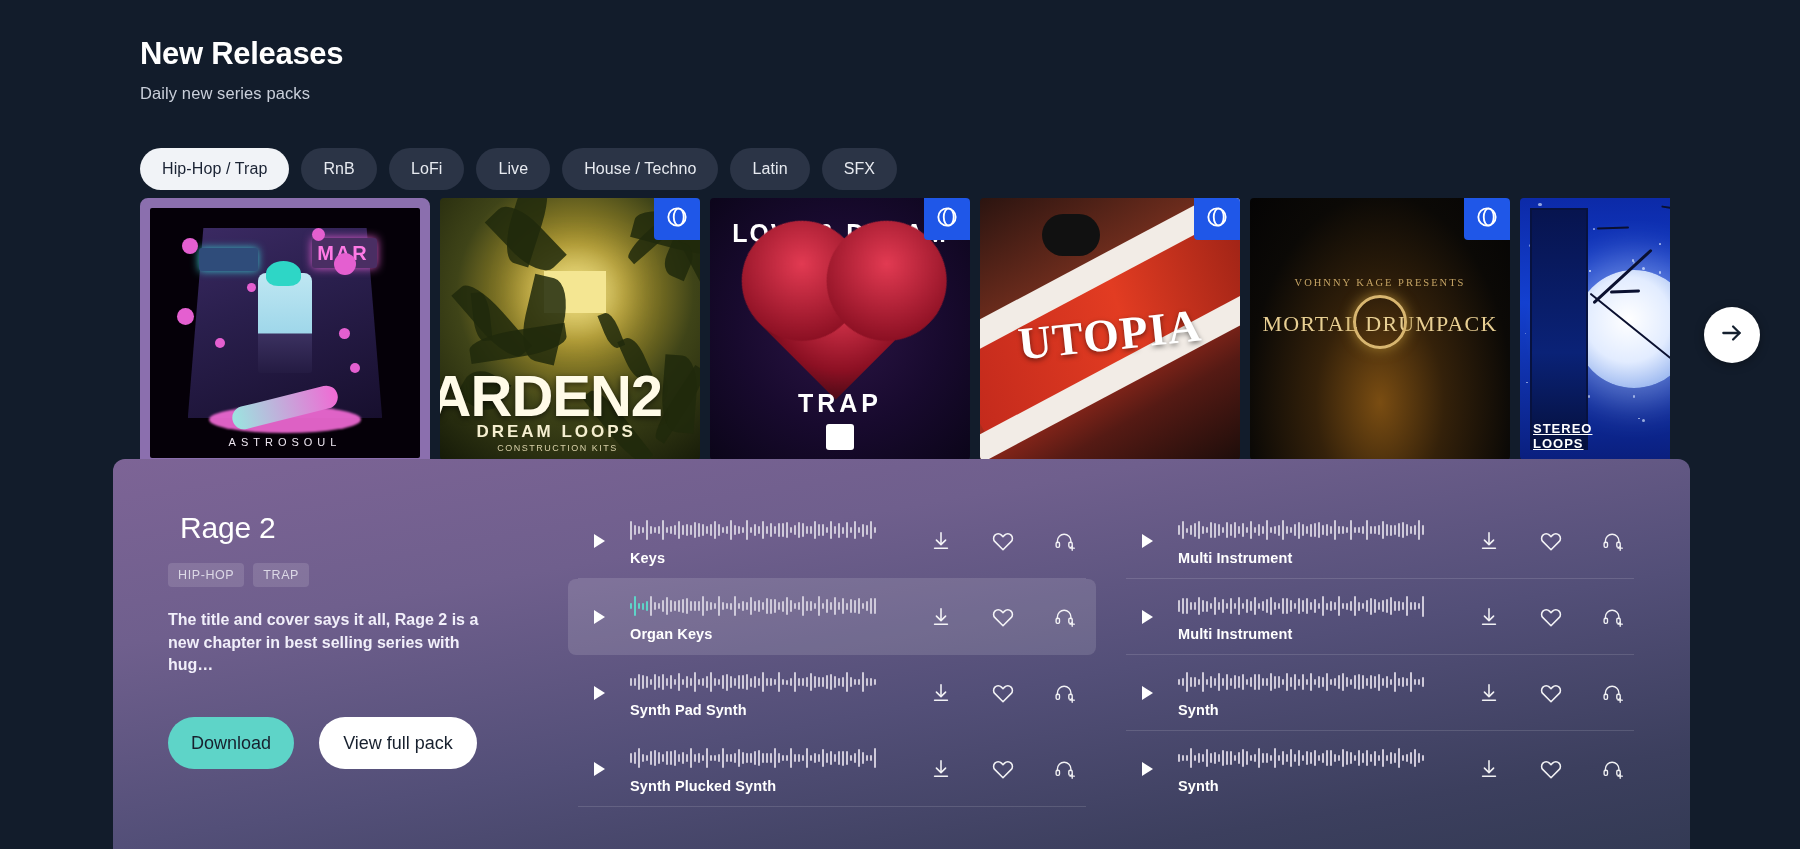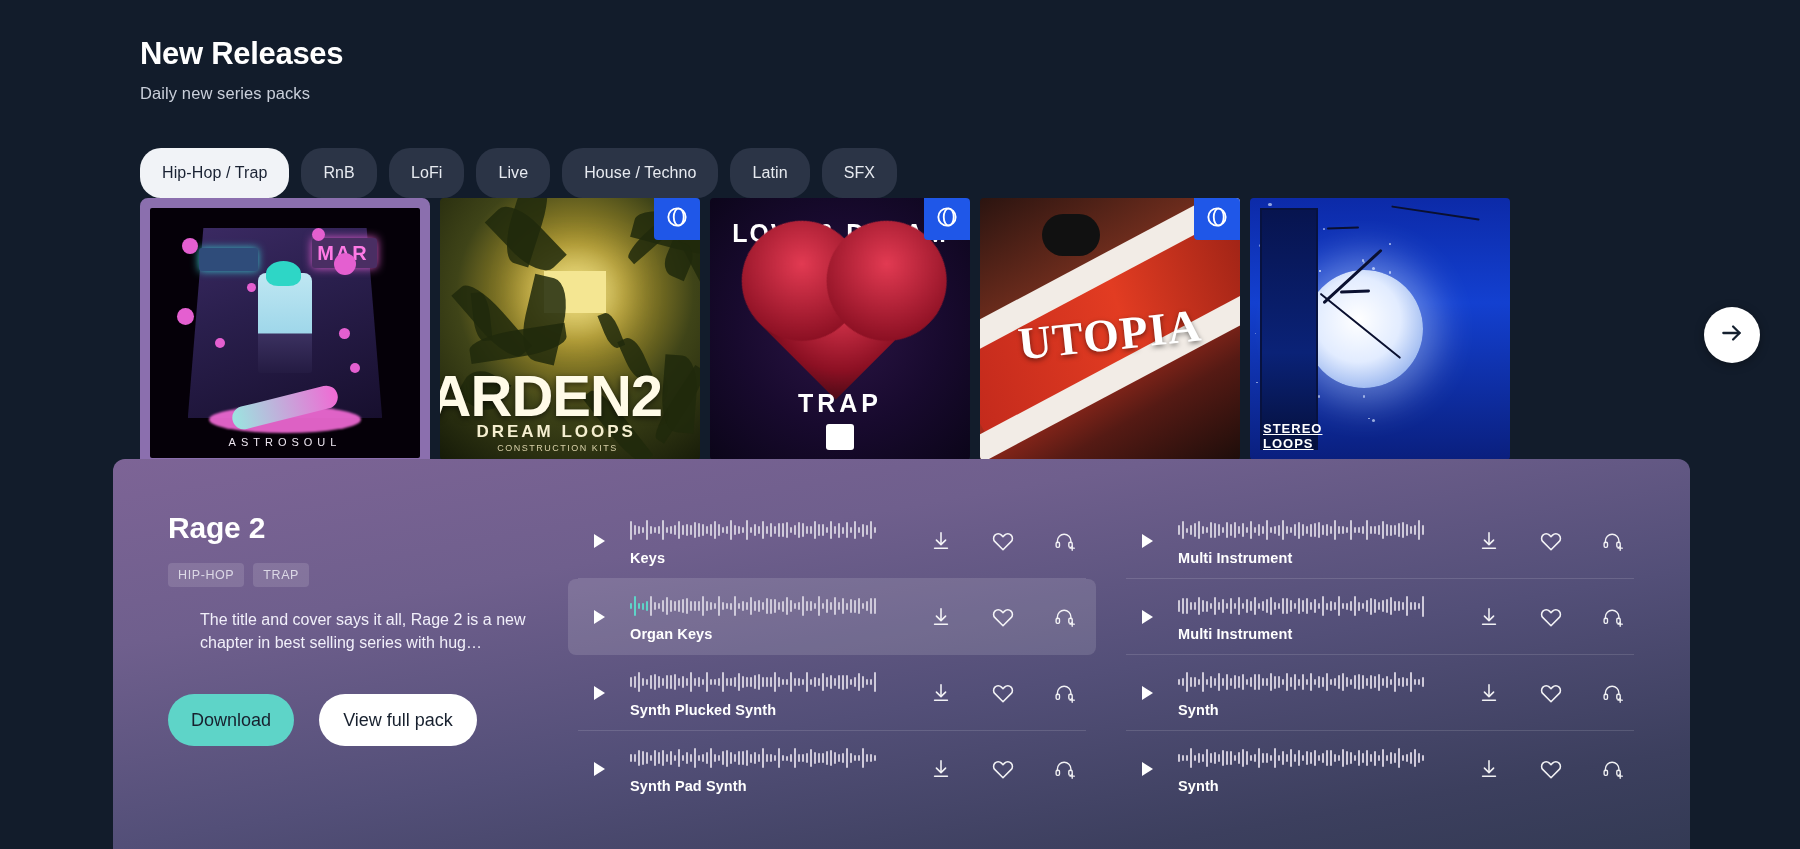--- a/index.html
+++ b/index.html
@@ -17,21 +17,21 @@
   .page-title {
     font-size: 31px; font-weight: bold; color: #ffffff; letter-spacing: -0.3px;
   }
   .page-subtitle {
     margin-top: 12px; font-size: 16.5px; color: #c9cfda; letter-spacing: 0.1px;
   }
 
   
   .chips { position: absolute; left: 140px; top: 148px; display: flex; gap: 12px; align-items: center; }
   .chip {
-    height: 50px; border-radius: 21px; display: flex; align-items: center;
+    height: 42px; border-radius: 21px; display: flex; align-items: center;
     padding: 0 22px; font-size: 16px; color: #e7eaf0; background: #2b3446;
     white-space: nowrap; cursor: pointer; letter-spacing: 0.1px;
   }
   .chip.active { background: #f1f3f7; color: #1a2233; }
 
   
   .carousel {
     position: absolute; left: 140px; top: 198px; width: 1530px; height: 270px;
     display: flex; gap: 10px; overflow: hidden;
   }
@@ -66,30 +66,30 @@
   
   .panel {
     position: absolute; left: 113px; top: 459px; width: 1577px; height: 390px;
     border-radius: 12px 12px 0 0;
     background: linear-gradient(170deg, #7d6496 0%, #6f5f8d 28%, #534f78 58%, #3c3f5e 85%, #333a54 100%);
     overflow: hidden;
   }
   .panel-inner { display: flex; height: 100%; padding: 40px 46px 0 55px; }
 
   .pack-info { width: 400px; flex: 0 0 400px; padding-top: 12px; }
-  .pack-title { font-size: 30px; font-weight: bold; color: #fff; letter-spacing: -0.2px; }
+  .pack-title { font-size: 30px; font-weight: normal; color: #fff; letter-spacing: -0.2px; margin-left: 12px; }
   .pack-meta { margin-top: 22px; font-size: 16px; color: #e6e4ee; }
   .tag-row { margin-top: 18px; display: flex; gap: 9px; }
   .tag {
     background: rgba(255,255,255,.13); color: #dcd9e6; font-size: 12.5px;
     letter-spacing: .6px; padding: 5px 10px; border-radius: 4px;
   }
   .pack-desc {
     margin-top: 22px; font-size: 16px; line-height: 1.42; color: #f1effa;
-    max-width: 340px; font-weight: 400; margin-left: 32px;
+    max-width: 340px; font-weight: 700;
   }
   .btn-row { margin-top: 40px; display: flex; gap: 25px; }
   .btn {
     height: 52px; border-radius: 26px; display: flex; align-items: center;
     justify-content: center; font-size: 18px; cursor: pointer; border: none;
     font-family: "Liberation Sans", sans-serif;
   }
   .btn-primary { background: #5ed4c8; color: #17202e; width: 126px; }
   .btn-secondary { background: #ffffff; color: #17202e; width: 158px; }
 
@@ -403,20 +403,35 @@
         </div>
         <div class="badge">
           <span><svg viewBox="0 0 24 24" fill="none" stroke="#ffffff" stroke-width="1.7">
               <circle cx="12" cy="12" r="8"></circle>
               <ellipse cx="13.6" cy="12" rx="4.6" ry="8"></ellipse>
             </svg></span>
         </div>
       </div>
       <div class="card">
         <div class="art">
+          <div class="cv cv-mortal">
+            <div class="mt-pres">VOHNNY KAGE PRESENTS</div>
+            <div class="mt-title">MORTAL  DRUMPACK</div>
+            <div class="mt-ring"></div>
+          </div>
+        </div>
+        <div class="badge">
+          <span><svg viewBox="0 0 24 24" fill="none" stroke="#ffffff" stroke-width="1.7">
+              <circle cx="12" cy="12" r="8"></circle>
+              <ellipse cx="13.6" cy="12" rx="4.6" ry="8"></ellipse>
+            </svg></span>
+        </div>
+      </div>
+      <div class="card">
+        <div class="art">
           <div class="cv cv-moon">
             <i class="star" style="left:19.207737472534063%;top:11.38570297654951%;width:3.535121993867688px;height:3.535121993867688px;opacity:0.4087606957793468"></i>
             <i class="star" style="left:55.91675844654674%;top:65.83556100992428%;width:1.4806162856708398px;height:1.4806162856708398px;opacity:0.9301000096081224"></i>
             <i class="star" style="left:17.745832086307928%;top:91.57083272421733%;width:3.051116876384913px;height:3.051116876384913px;opacity:0.3650487226594123"></i>
             <i class="star" style="left:9.401711324695498%;top:74.23794747936336%;width:1.70413198869137px;height:1.70413198869137px;opacity:0.8132579777141018"></i>
             <i class="star" style="left:25.998719582450576%;top:75.31400099163875%;width:2.7429574926640274px;height:2.7429574926640274px;opacity:0.6215043657663045"></i>
             <i class="star" style="left:7.061467075604014%;top:1.8481011970334293%;width:3.2838440850369808px;height:3.2838440850369808px;opacity:0.6421442575767458"></i>
             <i class="star" style="left:2.407795625505969%;top:70.19783541504876%;width:1.3315839364235216px;height:1.3315839364235216px;opacity:0.6394994133617729"></i>
             <i class="star" style="left:12.243099191022338%;top:43.52512927984935%;width:3.0074512367611077px;height:3.0074512367611077px;opacity:0.7007028776159132"></i>
             <i class="star" style="left:43.44069852260873%;top:24.140444228367414%;width:2.4466019374558527px;height:2.4466019374558527px;opacity:0.3847298472142029"></i>
@@ -674,20 +689,115 @@
                   <svg viewBox="0 0 26 24" fill="none" stroke="#ffffff" stroke-width="1.6" stroke-linecap="round" stroke-linejoin="round">
                     <path d="M4 14v-2a8 8 0 0 1 16 0v2"></path>
                     <rect x="2.5" y="13.5" width="4" height="6" rx="1.6"></rect>
                     <rect x="17.5" y="13.5" width="4" height="6" rx="1.6"></rect>
                     <line x1="21.5" y1="18" x2="21.5" y2="23"></line>
                     <line x1="19" y1="20.5" x2="24" y2="20.5"></line>
                   </svg>
                 </span>
               </div>
             </div>
+            <div class="track-row no-divider">
+              <div class="play-btn">
+                <span class="play-tri"></span>
+              </div>
+              <div class="track-body">
+                <div class="wave">
+                  <span class="" style="height:8.0px"></span>
+                  <span class="" style="height:7.1px"></span>
+                  <span class="" style="height:16.0px"></span>
+                  <span class="" style="height:14.9px"></span>
+                  <span class="" style="height:11.9px"></span>
+                  <span class="" style="height:5.8px"></span>
+                  <span class="" style="height:16.3px"></span>
+                  <span class="" style="height:11.2px"></span>
+                  <span class="" style="height:15.7px"></span>
+                  <span class="" style="height:7.3px"></span>
+                  <span class="" style="height:14.8px"></span>
+                  <span class="" style="height:6.7px"></span>
+                  <span class="" style="height:18.5px"></span>
+                  <span class="" style="height:6.9px"></span>
+                  <span class="" style="height:11.9px"></span>
+                  <span class="" style="height:7.6px"></span>
+                  <span class="" style="height:19.8px"></span>
+                  <span class="" style="height:5.2px"></span>
+                  <span class="" style="height:8.3px"></span>
+                  <span class="" style="height:11.1px"></span>
+                  <span class="" style="height:19.3px"></span>
+                  <span class="" style="height:8.6px"></span>
+                  <span class="" style="height:5.3px"></span>
+                  <span class="" style="height:13.1px"></span>
+                  <span class="" style="height:17.0px"></span>
+                  <span class="" style="height:12.7px"></span>
+                  <span class="" style="height:7.9px"></span>
+                  <span class="" style="height:13.2px"></span>
+                  <span class="" style="height:13.2px"></span>
+                  <span class="" style="height:16.6px"></span>
+                  <span class="" style="height:9.0px"></span>
+                  <span class="" style="height:11.6px"></span>
+                  <span class="" style="height:8.9px"></span>
+                  <span class="" style="height:19.6px"></span>
+                  <span class="" style="height:8.2px"></span>
+                  <span class="" style="height:8.6px"></span>
+                  <span class="" style="height:5.4px"></span>
+                  <span class="" style="height:20.9px"></span>
+                  <span class="" style="height:5.8px"></span>
+                  <span class="" style="height:5.0px"></span>
+                  <span class="" style="height:8.6px"></span>
+                  <span class="" style="height:20.3px"></span>
+                  <span class="" style="height:8.0px"></span>
+                  <span class="" style="height:8.3px"></span>
+                  <span class="" style="height:10.3px"></span>
+                  <span class="" style="height:18.0px"></span>
+                  <span class="" style="height:12.3px"></span>
+                  <span class="" style="height:10.7px"></span>
+                  <span class="" style="height:10.2px"></span>
+                  <span class="" style="height:14.4px"></span>
+                  <span class="" style="height:16.4px"></span>
+                  <span class="" style="height:11.5px"></span>
+                  <span class="" style="height:8.3px"></span>
+                  <span class="" style="height:10.1px"></span>
+                  <span class="" style="height:19.3px"></span>
+                  <span class="" style="height:10.5px"></span>
+                  <span class="" style="height:5.2px"></span>
+                  <span class="" style="height:6.1px"></span>
+                  <span class="" style="height:20.7px"></span>
+                  <span class="" style="height:7.7px"></span>
+                  <span class="" style="height:8.4px"></span>
+                  <span class="" style="height:6.8px"></span>
+                </div>
+                <div class="track-name">Synth Pad  Synth</div>
+              </div>
+              <div class="track-actions">
+                <span class="act">
+                  <svg viewBox="0 0 24 24" fill="none" stroke="#ffffff" stroke-width="1.7" stroke-linecap="round" stroke-linejoin="round">
+                    <line x1="12" y1="3" x2="12" y2="15"></line>
+                    <polyline points="7 11 12 16 17 11"></polyline>
+                    <line x1="5" y1="20" x2="19" y2="20"></line>
+                  </svg>
+                </span>
+                <span class="act">
+                  <svg viewBox="0 0 24 24" fill="none" stroke="#ffffff" stroke-width="1.7" stroke-linecap="round" stroke-linejoin="round">
+                    <path d="M20.8 5.6a5 5 0 0 0-7.1 0L12 7.3l-1.7-1.7a5 5 0 1 0-7.1 7.1L12 21.5l8.8-8.8a5 5 0 0 0 0-7.1z"></path>
+                  </svg>
+                </span>
+                <span class="act">
+                  <svg viewBox="0 0 26 24" fill="none" stroke="#ffffff" stroke-width="1.6" stroke-linecap="round" stroke-linejoin="round">
+                    <path d="M4 14v-2a8 8 0 0 1 16 0v2"></path>
+                    <rect x="2.5" y="13.5" width="4" height="6" rx="1.6"></rect>
+                    <rect x="17.5" y="13.5" width="4" height="6" rx="1.6"></rect>
+                    <line x1="21.5" y1="18" x2="21.5" y2="23"></line>
+                    <line x1="19" y1="20.5" x2="24" y2="20.5"></line>
+                  </svg>
+                </span>
+              </div>
+            </div>
             <div class="track-row">
               <div class="play-btn">
                 <span class="play-tri"></span>
               </div>
               <div class="track-body">
                 <div class="wave">
                   <span class="" style="height:9.2px"></span>
                   <span class="" style="height:11.4px"></span>
                   <span class="" style="height:19.1px"></span>
                   <span class="" style="height:8.3px"></span>
@@ -770,115 +880,20 @@
                     <path d="M4 14v-2a8 8 0 0 1 16 0v2"></path>
                     <rect x="2.5" y="13.5" width="4" height="6" rx="1.6"></rect>
                     <rect x="17.5" y="13.5" width="4" height="6" rx="1.6"></rect>
                     <line x1="21.5" y1="18" x2="21.5" y2="23"></line>
                     <line x1="19" y1="20.5" x2="24" y2="20.5"></line>
                   </svg>
                 </span>
               </div>
               <div class="divider"></div>
             </div>
-            <div class="track-row no-divider">
-              <div class="play-btn">
-                <span class="play-tri"></span>
-              </div>
-              <div class="track-body">
-                <div class="wave">
-                  <span class="" style="height:8.0px"></span>
-                  <span class="" style="height:7.1px"></span>
-                  <span class="" style="height:16.0px"></span>
-                  <span class="" style="height:14.9px"></span>
-                  <span class="" style="height:11.9px"></span>
-                  <span class="" style="height:5.8px"></span>
-                  <span class="" style="height:16.3px"></span>
-                  <span class="" style="height:11.2px"></span>
-                  <span class="" style="height:15.7px"></span>
-                  <span class="" style="height:7.3px"></span>
-                  <span class="" style="height:14.8px"></span>
-                  <span class="" style="height:6.7px"></span>
-                  <span class="" style="height:18.5px"></span>
-                  <span class="" style="height:6.9px"></span>
-                  <span class="" style="height:11.9px"></span>
-                  <span class="" style="height:7.6px"></span>
-                  <span class="" style="height:19.8px"></span>
-                  <span class="" style="height:5.2px"></span>
-                  <span class="" style="height:8.3px"></span>
-                  <span class="" style="height:11.1px"></span>
-                  <span class="" style="height:19.3px"></span>
-                  <span class="" style="height:8.6px"></span>
-                  <span class="" style="height:5.3px"></span>
-                  <span class="" style="height:13.1px"></span>
-                  <span class="" style="height:17.0px"></span>
-                  <span class="" style="height:12.7px"></span>
-                  <span class="" style="height:7.9px"></span>
-                  <span class="" style="height:13.2px"></span>
-                  <span class="" style="height:13.2px"></span>
-                  <span class="" style="height:16.6px"></span>
-                  <span class="" style="height:9.0px"></span>
-                  <span class="" style="height:11.6px"></span>
-                  <span class="" style="height:8.9px"></span>
-                  <span class="" style="height:19.6px"></span>
-                  <span class="" style="height:8.2px"></span>
-                  <span class="" style="height:8.6px"></span>
-                  <span class="" style="height:5.4px"></span>
-                  <span class="" style="height:20.9px"></span>
-                  <span class="" style="height:5.8px"></span>
-                  <span class="" style="height:5.0px"></span>
-                  <span class="" style="height:8.6px"></span>
-                  <span class="" style="height:20.3px"></span>
-                  <span class="" style="height:8.0px"></span>
-                  <span class="" style="height:8.3px"></span>
-                  <span class="" style="height:10.3px"></span>
-                  <span class="" style="height:18.0px"></span>
-                  <span class="" style="height:12.3px"></span>
-                  <span class="" style="height:10.7px"></span>
-                  <span class="" style="height:10.2px"></span>
-                  <span class="" style="height:14.4px"></span>
-                  <span class="" style="height:16.4px"></span>
-                  <span class="" style="height:11.5px"></span>
-                  <span class="" style="height:8.3px"></span>
-                  <span class="" style="height:10.1px"></span>
-                  <span class="" style="height:19.3px"></span>
-                  <span class="" style="height:10.5px"></span>
-                  <span class="" style="height:5.2px"></span>
-                  <span class="" style="height:6.1px"></span>
-                  <span class="" style="height:20.7px"></span>
-                  <span class="" style="height:7.7px"></span>
-                  <span class="" style="height:8.4px"></span>
-                  <span class="" style="height:6.8px"></span>
-                </div>
-                <div class="track-name">Synth Pad  Synth</div>
-              </div>
-              <div class="track-actions">
-                <span class="act">
-                  <svg viewBox="0 0 24 24" fill="none" stroke="#ffffff" stroke-width="1.7" stroke-linecap="round" stroke-linejoin="round">
-                    <line x1="12" y1="3" x2="12" y2="15"></line>
-                    <polyline points="7 11 12 16 17 11"></polyline>
-                    <line x1="5" y1="20" x2="19" y2="20"></line>
-                  </svg>
-                </span>
-                <span class="act">
-                  <svg viewBox="0 0 24 24" fill="none" stroke="#ffffff" stroke-width="1.7" stroke-linecap="round" stroke-linejoin="round">
-                    <path d="M20.8 5.6a5 5 0 0 0-7.1 0L12 7.3l-1.7-1.7a5 5 0 1 0-7.1 7.1L12 21.5l8.8-8.8a5 5 0 0 0 0-7.1z"></path>
-                  </svg>
-                </span>
-                <span class="act">
-                  <svg viewBox="0 0 26 24" fill="none" stroke="#ffffff" stroke-width="1.6" stroke-linecap="round" stroke-linejoin="round">
-                    <path d="M4 14v-2a8 8 0 0 1 16 0v2"></path>
-                    <rect x="2.5" y="13.5" width="4" height="6" rx="1.6"></rect>
-                    <rect x="17.5" y="13.5" width="4" height="6" rx="1.6"></rect>
-                    <line x1="21.5" y1="18" x2="21.5" y2="23"></line>
-                    <line x1="19" y1="20.5" x2="24" y2="20.5"></line>
-                  </svg>
-                </span>
-              </div>
-            </div>
           </div>
         <div class="track-col" id="track-col-right">
             <div class="track-row">
               <div class="play-btn">
                 <span class="play-tri"></span>
               </div>
               <div class="track-body">
                 <div class="wave">
                   <span class="" style="height:10.2px"></span>
                   <span class="" style="height:17.9px"></span>

